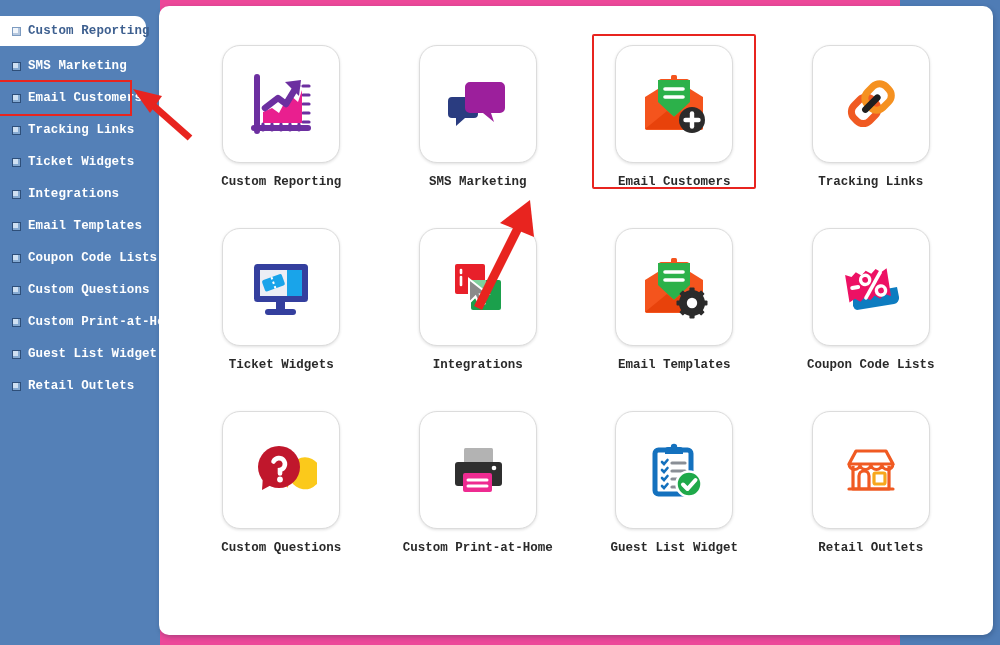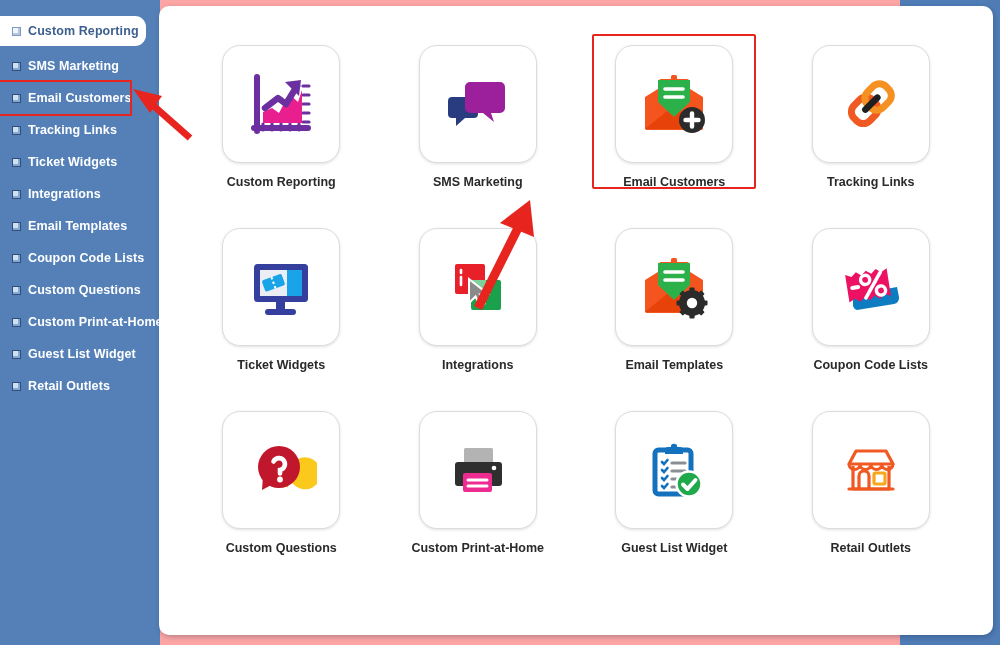--- a/index.html
+++ b/index.html
@@ -7,21 +7,22 @@
     margin: 0; padding: 0;
     width: 1000px; height: 645px;
     overflow: hidden;
     font-family: "Liberation Sans", sans-serif;
   }
   body { background: #4f7cb5; }
 
   #app {
     position: relative;
     width: 900px; height: 645px;
-    background: #fca5a5;
+    background: #ec4899;
+    font-family: Liberation Mono, monospace;
   }
 
   
   #sidebar {
     position: absolute;
     left: 0; top: 0;
     width: 160px; height: 645px;
     background: #5480b7;
   }
   .side-item {

